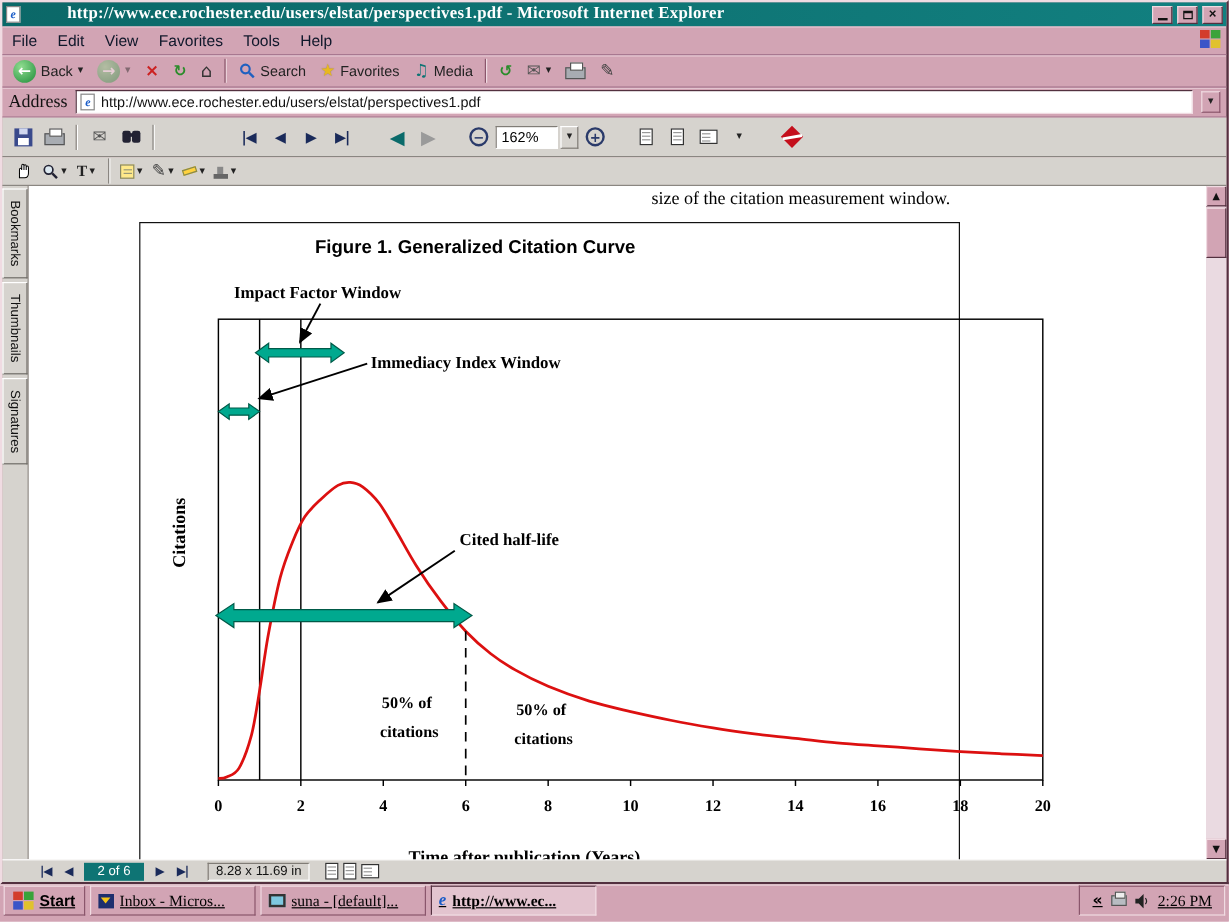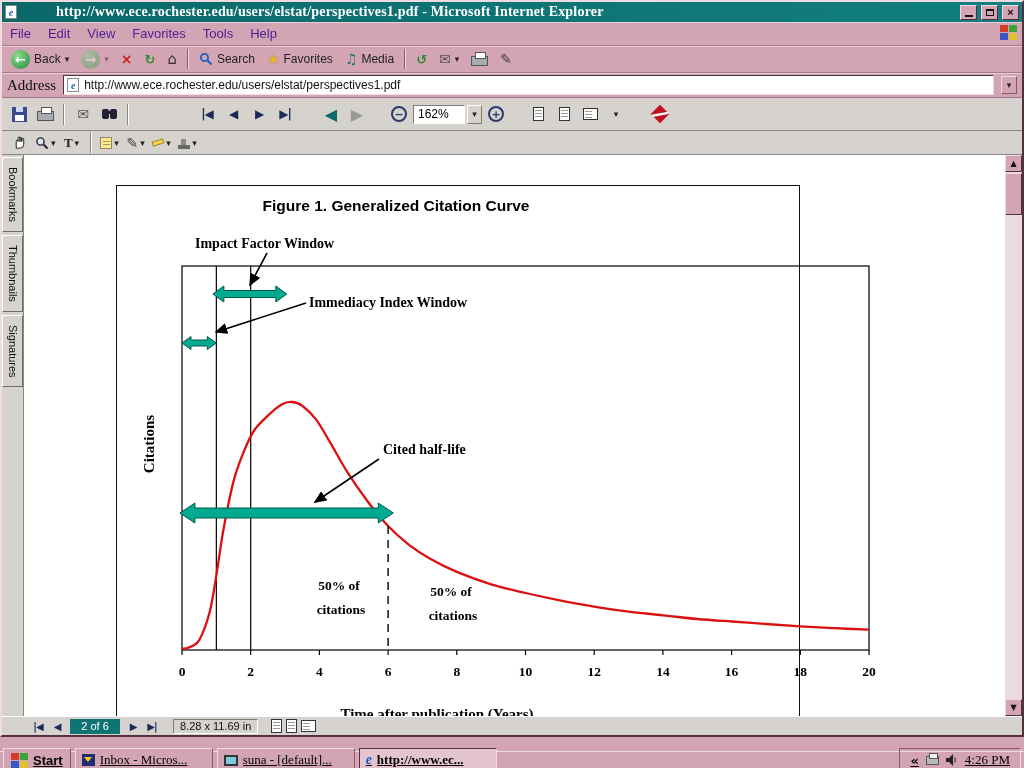--- a/index.html
+++ b/index.html
@@ -18,21 +18,21 @@
   #title-text{flex:1;color:#fff;font:14px "Liberation Serif",serif;white-space:nowrap;overflow:hidden;font-weight:bold;letter-spacing:.2px;margin-left:35px;}
   .winbtn{width:17px;height:15px;background:#d2a4b4;border:1px solid;border-color:#f0dbe2 #53303f #53303f #f0dbe2;display:flex;align-items:center;justify-content:center;font:bold 11px "Liberation Sans",sans-serif;color:#111;flex:0 0 auto;}
   .minbar{width:8px;height:2px;background:#111;margin-top:7px;}
   .restbox{width:8px;height:7px;border:1px solid #111;border-top-width:2px;background:transparent;}
 
   .i-iedoc{width:12px;height:14px;background:#fff;border:1px solid #888;display:flex;align-items:center;justify-content:center;font:bold italic 10px "Liberation Serif",serif;color:#1a5cc8;flex:0 0 auto;}
 
   
   .pinkrow{display:flex;align-items:center;border-bottom:1px solid #a87890;box-shadow:inset 0 1px 0 #e9cdd7;}
   #menubar{height:24px;padding:0 8px;gap:17px;position:relative;flex:0 0 auto;}
-  .menu-item{font:13px "Liberation Sans",sans-serif;color:#4c1d95;}
+  .menu-item{font:13px "Liberation Sans",sans-serif;color:#0f172a;}
   #brand-logo{position:absolute;right:5px;top:3px;}
   .i-flag{display:grid;grid-template-columns:8px 8px;grid-template-rows:7px 7px;gap:1px;}
   .i-flag b{display:block;}
   .c-r{background:#d33c2c;} .c-g{background:#3aa33a;} .c-b{background:#3a55c8;} .c-y{background:#e0c22e;}
 
   #ie-toolbar{height:27px;padding:0 4px;gap:2px;flex:0 0 auto;}
   .tb-btn{display:flex;align-items:center;gap:4px;padding:1px 5px;height:23px;font:12px "Liberation Sans",sans-serif;color:#222;}
   .vsep{width:2px;height:20px;border-left:1px solid #8a566c;border-right:1px solid #f0dbe2;margin:0 3px;}
   .circ{width:19px;height:19px;border-radius:50%;background:radial-gradient(circle at 35% 30%,#8fdc8f,#1d8c39);color:#fff;display:flex;align-items:center;justify-content:center;font:bold 13px "DejaVu Sans",sans-serif;}
   .dim{opacity:.45;}
@@ -108,21 +108,21 @@
   .leader{stroke:#000;stroke-width:1.6;}
 
   
   #acro-status{height:19px;background:#d6d3ce;border-top:1px solid #fff;display:flex;align-items:center;padding:0 6px 0 28px;gap:3px;font:11px "Liberation Sans",sans-serif;flex:0 0 auto;}
   .st-btn{display:flex;align-items:center;justify-content:center;min-width:16px;height:15px;color:#1a2a5a;font-family:"DejaVu Sans",sans-serif;font-size:10px;font-weight:bold;letter-spacing:-1px;}
   #page-field{width:50px;height:15px;background:#0e7474;color:#fff;display:flex;align-items:center;justify-content:center;font:11px "Liberation Sans",sans-serif;margin:0 2px;}
   #size-field{height:15px;padding:0 6px;display:flex;align-items:center;background:#d6d3ce;border:1px solid;border-color:#807c76 #fff #fff #807c76;margin-left:10px;color:#111;}
   .st-pages{display:flex;gap:4px;margin-left:10px;align-items:center;}
 
   
-  #taskbar{position:absolute;left:0;bottom:0;width:1024px;height:17px;background:#d2a4b4;border-top:1px solid #f0dbe2;display:flex;align-items:center;padding:0 3px;gap:4px;text-decoration:underline;}
+  #taskbar{position:absolute;left:0;bottom:0;width:1024px;height:31px;background:#d2a4b4;border-top:1px solid #f0dbe2;display:flex;padding:0 3px;gap:4px;text-decoration:underline;}
   #start-btn{height:25px;display:flex;align-items:center;gap:5px;padding:0 7px;font:bold 13px "Liberation Sans",sans-serif;color:#000;}
   .taskbtn{width:138px;height:25px;display:flex;align-items:center;gap:5px;padding:0 6px;font:13px "Liberation Serif",serif;color:#000;}
   .taskbtn .lbl{white-space:nowrap;overflow:hidden;flex:1;}
   .taskbtn.active{background:#e3c4cf;border-color:#53303f #f0dbe2 #f0dbe2 #53303f;font-weight:bold;}
   #tray{margin-left:auto;height:25px;display:flex;align-items:center;gap:7px;padding:0 10px;border:1px solid;border-color:#8a566c #f0dbe2 #f0dbe2 #8a566c;}
   #tray-time{font:13px "Liberation Serif",serif;color:#000;}
   .i-e{font:bold italic 14px "Liberation Serif",serif;color:#1a5cc8;line-height:1;}
   .i-inbox{width:13px;height:12px;background:#1d2f6e;position:relative;display:inline-block;flex:0 0 auto;}
   .i-inbox::after{content:"";position:absolute;left:2px;top:3px;border-left:4px solid transparent;border-right:4px solid transparent;border-top:5px solid #f5c518;}
   .i-ppt{width:13px;height:12px;background:#d1581d;position:relative;display:inline-block;flex:0 0 auto;}
@@ -337,20 +337,21 @@
         </div>
       <div class="vtab">
           <span>Thumbnails</span>
         </div>
       <div class="vtab">
           <span>Signatures</span>
         </div>
     </div>
 
     <div id="page">
+      <div id="paragraph-right">size of the citation measurement window.</div>
 
       <div id="figure-box">
         <svg id="fig-svg" width="786" height="540" viewBox="0 0 786 540">
           <defs>
             <marker id="ah" markerWidth="9" markerHeight="7" refX="7" refY="3.5" orient="auto">
                 <path d="M0,0 L8,3.5 L0,7 z" fill="#000"></path>
               </marker>
           </defs>
           <text x="279" y="25" text-anchor="middle" class="f-title">Figure 1. Generalized Citation Curve</text>
           <g id="chart-dyn">
@@ -446,15 +447,15 @@
     <span class="i-e">e</span>
     <span class="lbl">http://www.ec...</span>
   </span>
   <span id="tray">
     <span class="guil">«</span>
     <span class="i-printtray"></span>
     <svg width="12" height="12" viewBox="0 0 12 12">
         <polygon points="0,4 3,4 7,0 7,12 3,8 0,8" fill="#222"></polygon>
         <path d="M8.5 3.5 Q10.5 6 8.5 8.5" fill="none" stroke="#222" stroke-width="1"></path>
       </svg>
-    <span id="tray-time">4:26 PM</span>
+    <span id="tray-time">2:26 PM</span>
   </span>
 </div>
 
 </body></html>

